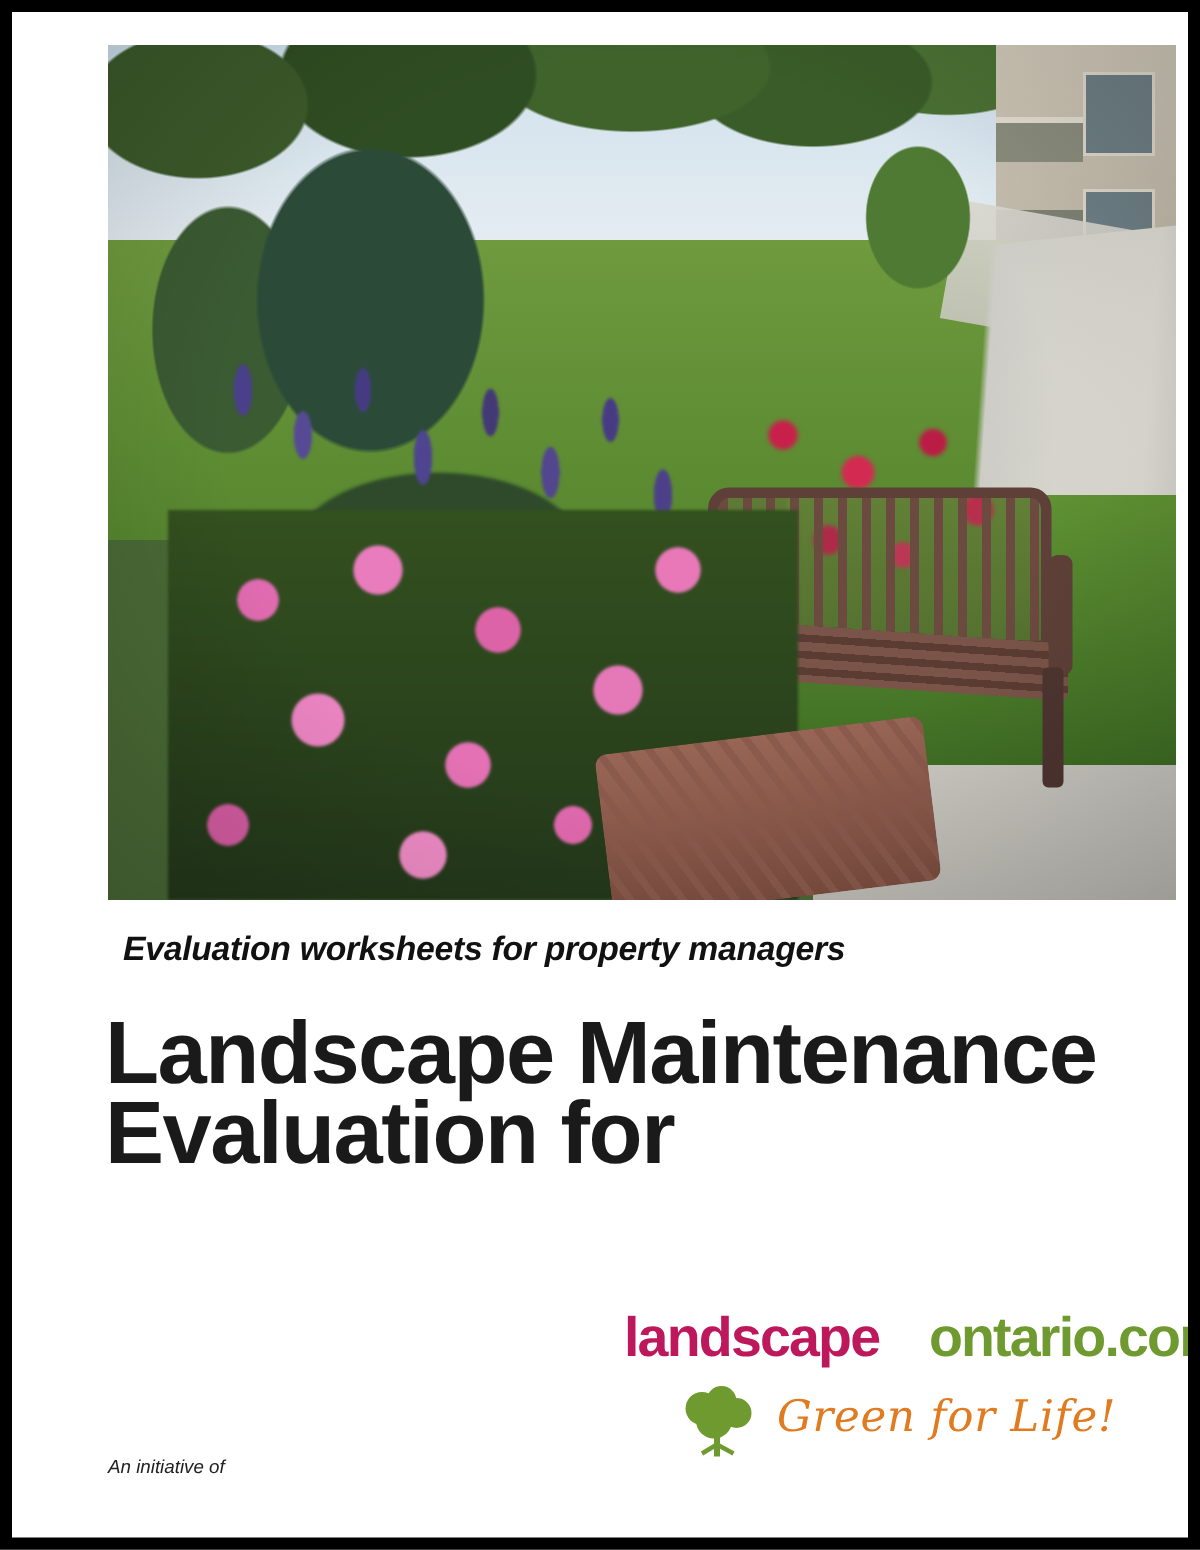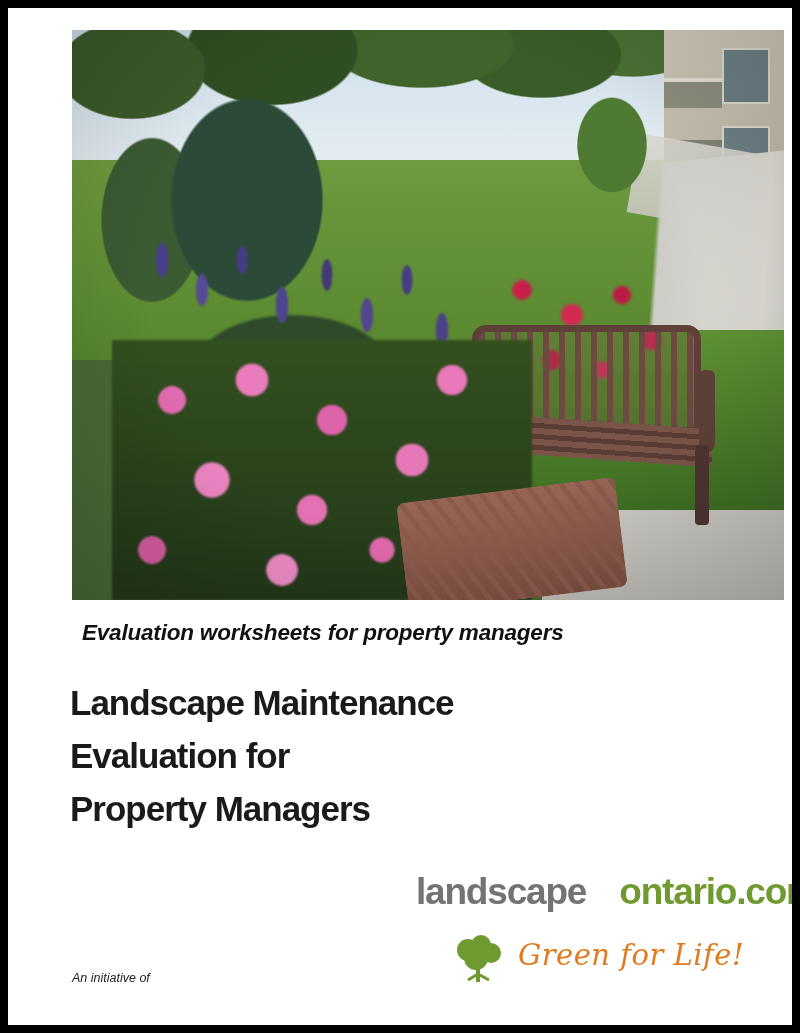--- a/index.html
+++ b/index.html
@@ -254,21 +254,21 @@
     font-weight: bold;
     font-style: italic;
     color: #111111;
     letter-spacing: -0.2px;
   }
   .maintitle {
     position: absolute;
     left: 62px;
     top: 668px;
     width: 700px;
-    font-size: 35px;
+    font-size: 59px;
     font-weight: bold;
     line-height: 53px;
     color: #1a1a1a;
     letter-spacing: -1px;
   }
 
   
   .logo {
     position: absolute;
     right: 14px;
@@ -283,27 +283,27 @@
     font-weight: normal;
   }
   .logo-main {
     margin-top: 2px;
     font-size: 37px;
     font-weight: bold;
     letter-spacing: -1.2px;
     line-height: 40px;
     white-space: nowrap;
   }
-  .logo-main .lo { color: #737373; margin-left: 48px; }
+  .logo-main .lo { color: #be185d; margin-left: 48px; }
   .logo-main .ont { color: #6f9a2f; margin-left: 24px; }
   .logo-main .dotcom { color: #6f9a2f; }
 
   .tagline-row {
     position: relative;
-    margin-top: 20px;
+    margin-top: 9px;
     height: 56px;
   }
   .tree-mark {
     position: absolute;
     left: 80px;
     top: 2px;
     width: 62px;
     height: 52px;
   }
   .tagline {
@@ -363,21 +363,20 @@
     <div class="pink-bed"></div>
     <div class="bench2"></div>
     <div class="photo-shade"></div>
   </div>
 
   <div class="subtitle">Evaluation worksheets for property managers</div>
 
   <div class="maintitle">
     <div>Landscape Maintenance</div>
     <div>Evaluation for</div>
-    <div>Property Managers</div>
   </div>
 
   <div class="logo">
     <div class="logo-main"><span class="lo">landscape</span><span>&nbsp;</span><span class="ont">ontario</span><span class="dotcom">.com</span></div>
     <div class="tagline-row">
       <span class="tree-mark">
         <svg viewBox="0 0 62 52" width="62" height="52" aria-hidden="true">
           <g fill="#6f9a2f">
             <circle cx="20" cy="16" r="11"></circle>
             <circle cx="33" cy="11" r="10"></circle>

